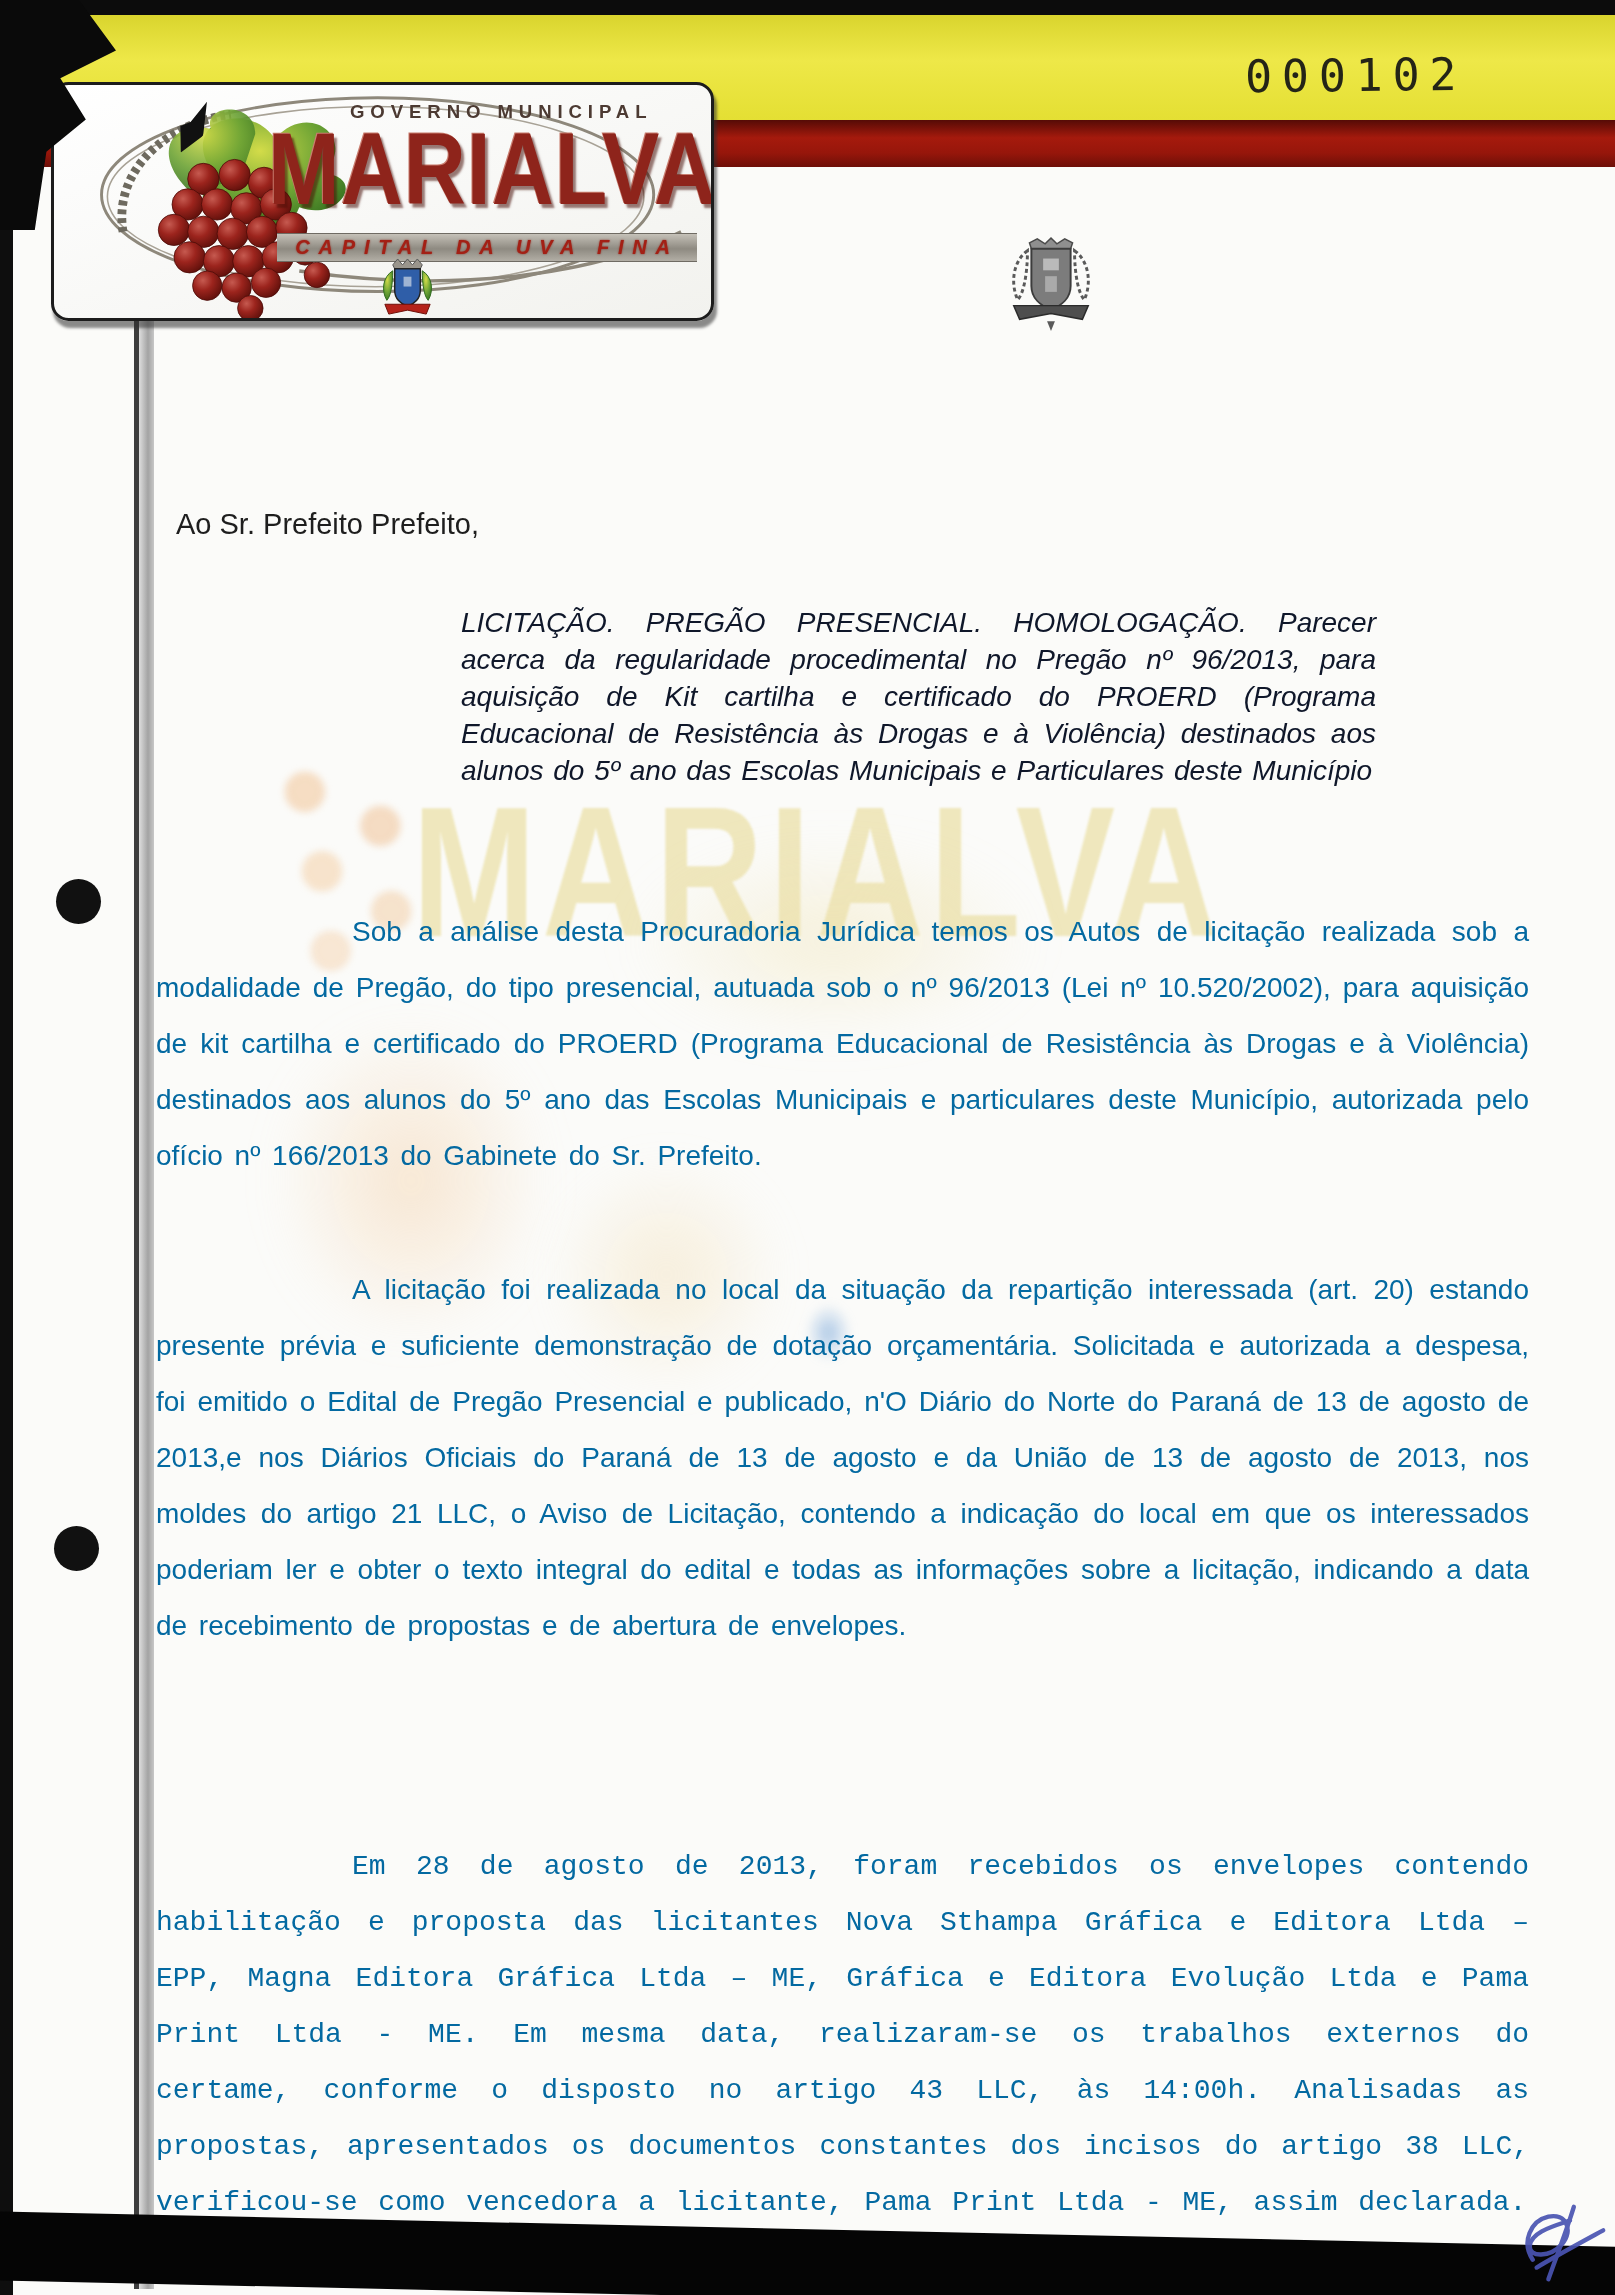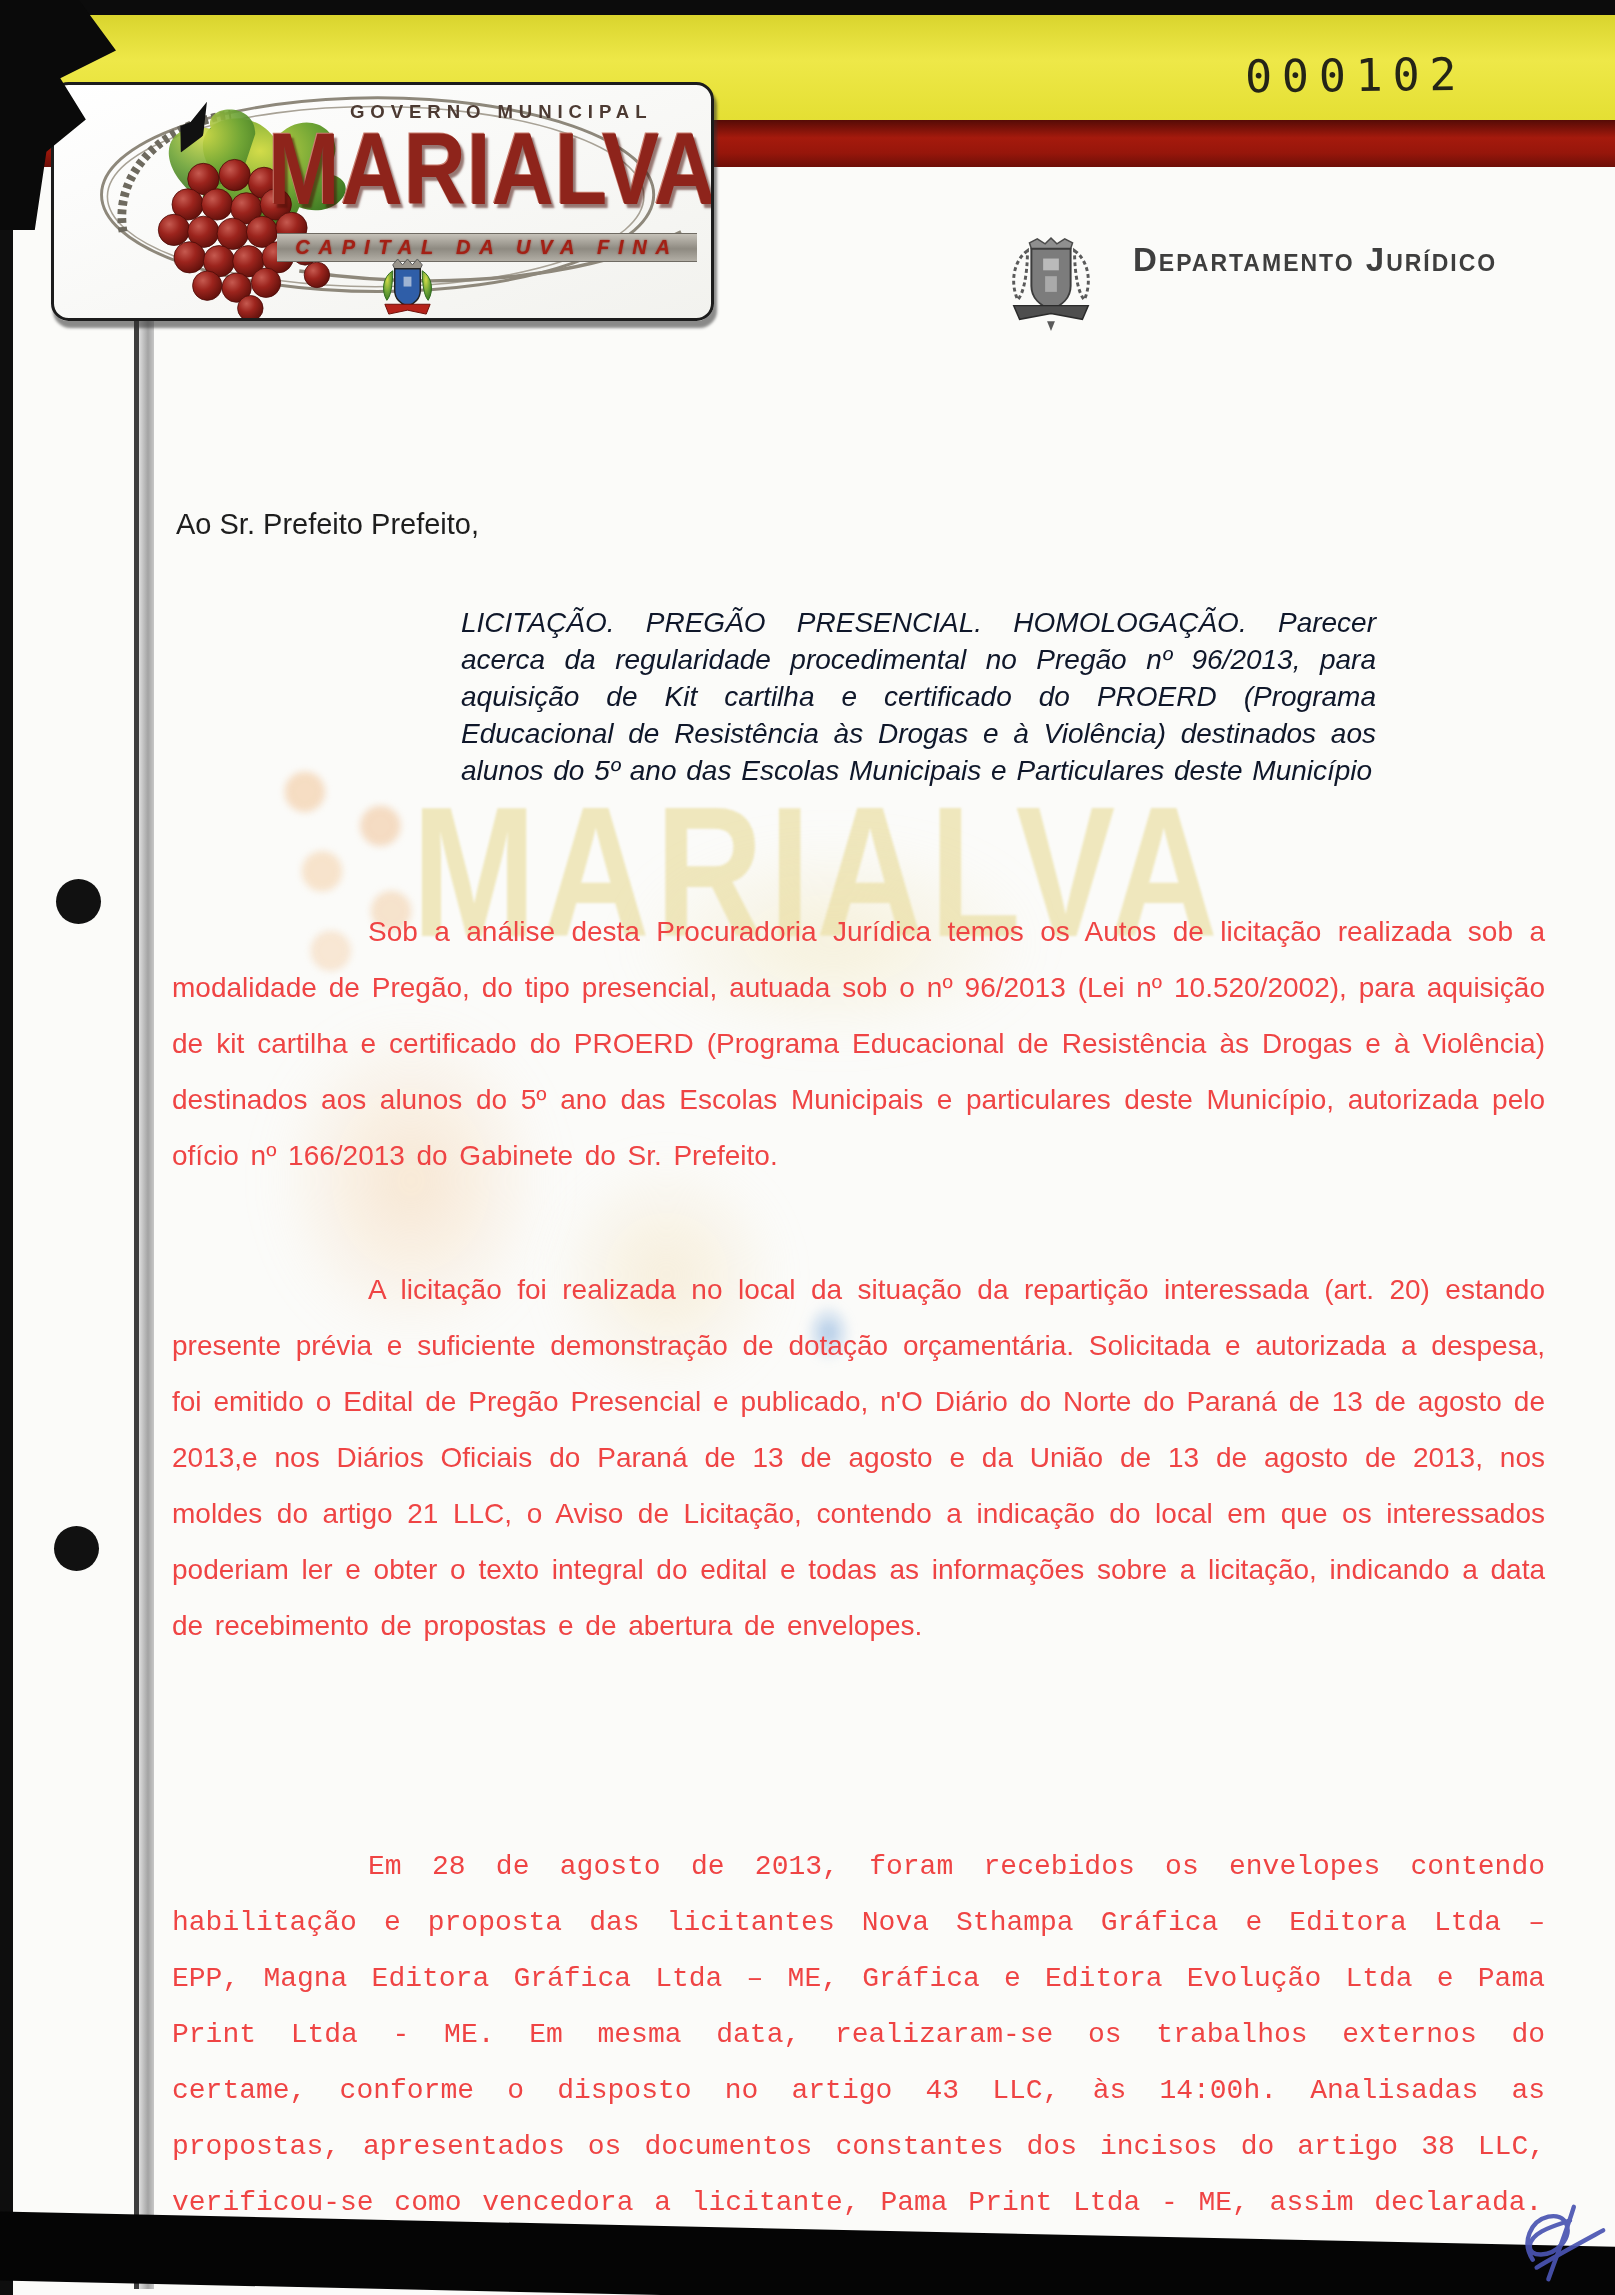--- a/index.html
+++ b/index.html
@@ -105,22 +105,22 @@
     background:radial-gradient(ellipse at center, rgba(110,160,215,.55), transparent 72%);}
 
   
   .salutation{position:absolute;left:176px;top:508px;z-index:5;font-size:29px;color:#1e1e1e;}
   .summary{
     position:absolute;left:461px;top:604px;width:915px;z-index:5;
     font-size:28px;font-style:italic;line-height:37px;color:#0f172a;
     text-align:justify;word-spacing:2px;
   }
   .para{
-    position:absolute;left:172px;width:1373px;z-index:5;
-    font-size:28px;line-height:56px;color:#ef4444;
+    position:absolute;left:156px;width:1373px;z-index:5;
+    font-size:28px;line-height:56px;color:#0369a1;
     text-align:justify;text-indent:196px;word-spacing:3.9px;
   }
   .para.p1{top:904px;}
   .para.p2{top:1262px;}
   .para.p3{top:1839px;font-family:Liberation Mono, monospace;}
 
   .signature{position:absolute;left:1517px;top:2201px;z-index:12;}
 </style>
 </head>
 <body>
@@ -199,21 +199,20 @@
     <path d="M30,8 L38,4 L46,9 L52,3 L58,9 L66,4 L74,8 L72,14 L32,14 Z" fill="#8f8f8f" stroke="#4a4a4a" stroke-width="1.5"></path>
     <path d="M32,14 L72,14 L72,52 C72,64 63,72 52,76 C41,72 32,64 32,52 Z" fill="#7c7c7c" stroke="#3c3c3c" stroke-width="2"></path>
     <rect x="44" y="24" width="16" height="12" fill="#c9c9c9" opacity=".8"></rect>
     <rect x="46" y="42" width="12" height="16" fill="#bdbdbd" opacity=".7"></rect>
     <path d="M28,16 C14,26 10,48 18,66 C24,60 28,40 28,16 Z" fill="none" stroke="#5a5a5a" stroke-width="3" stroke-dasharray="4 3"></path>
     <path d="M76,16 C90,26 94,48 86,66 C80,60 76,40 76,16 Z" fill="none" stroke="#5a5a5a" stroke-width="3" stroke-dasharray="4 3"></path>
     <path d="M14,72 L90,72 L84,86 L52,80 L20,86 Z" fill="#4e4e4e" stroke="#2b2b2b" stroke-width="1.5"></path>
     <path d="M48,88 L56,88 L52,98 Z" fill="#5a5a5a"></path>
   </svg>
   <div class="lh-text">
-    <div>Departamento Jurídico</div>
   </div>
 
   <div class="wm-grapes"></div>
   <div class="wm-text">MARIALVA</div>
   <div class="wm-blob1"></div>
   <div class="wm-blob2"></div>
   <div class="wm-blob3"></div>
   <div class="wm-blue"></div>
 
   <div class="salutation">Ao Sr. Prefeito Prefeito,</div>

